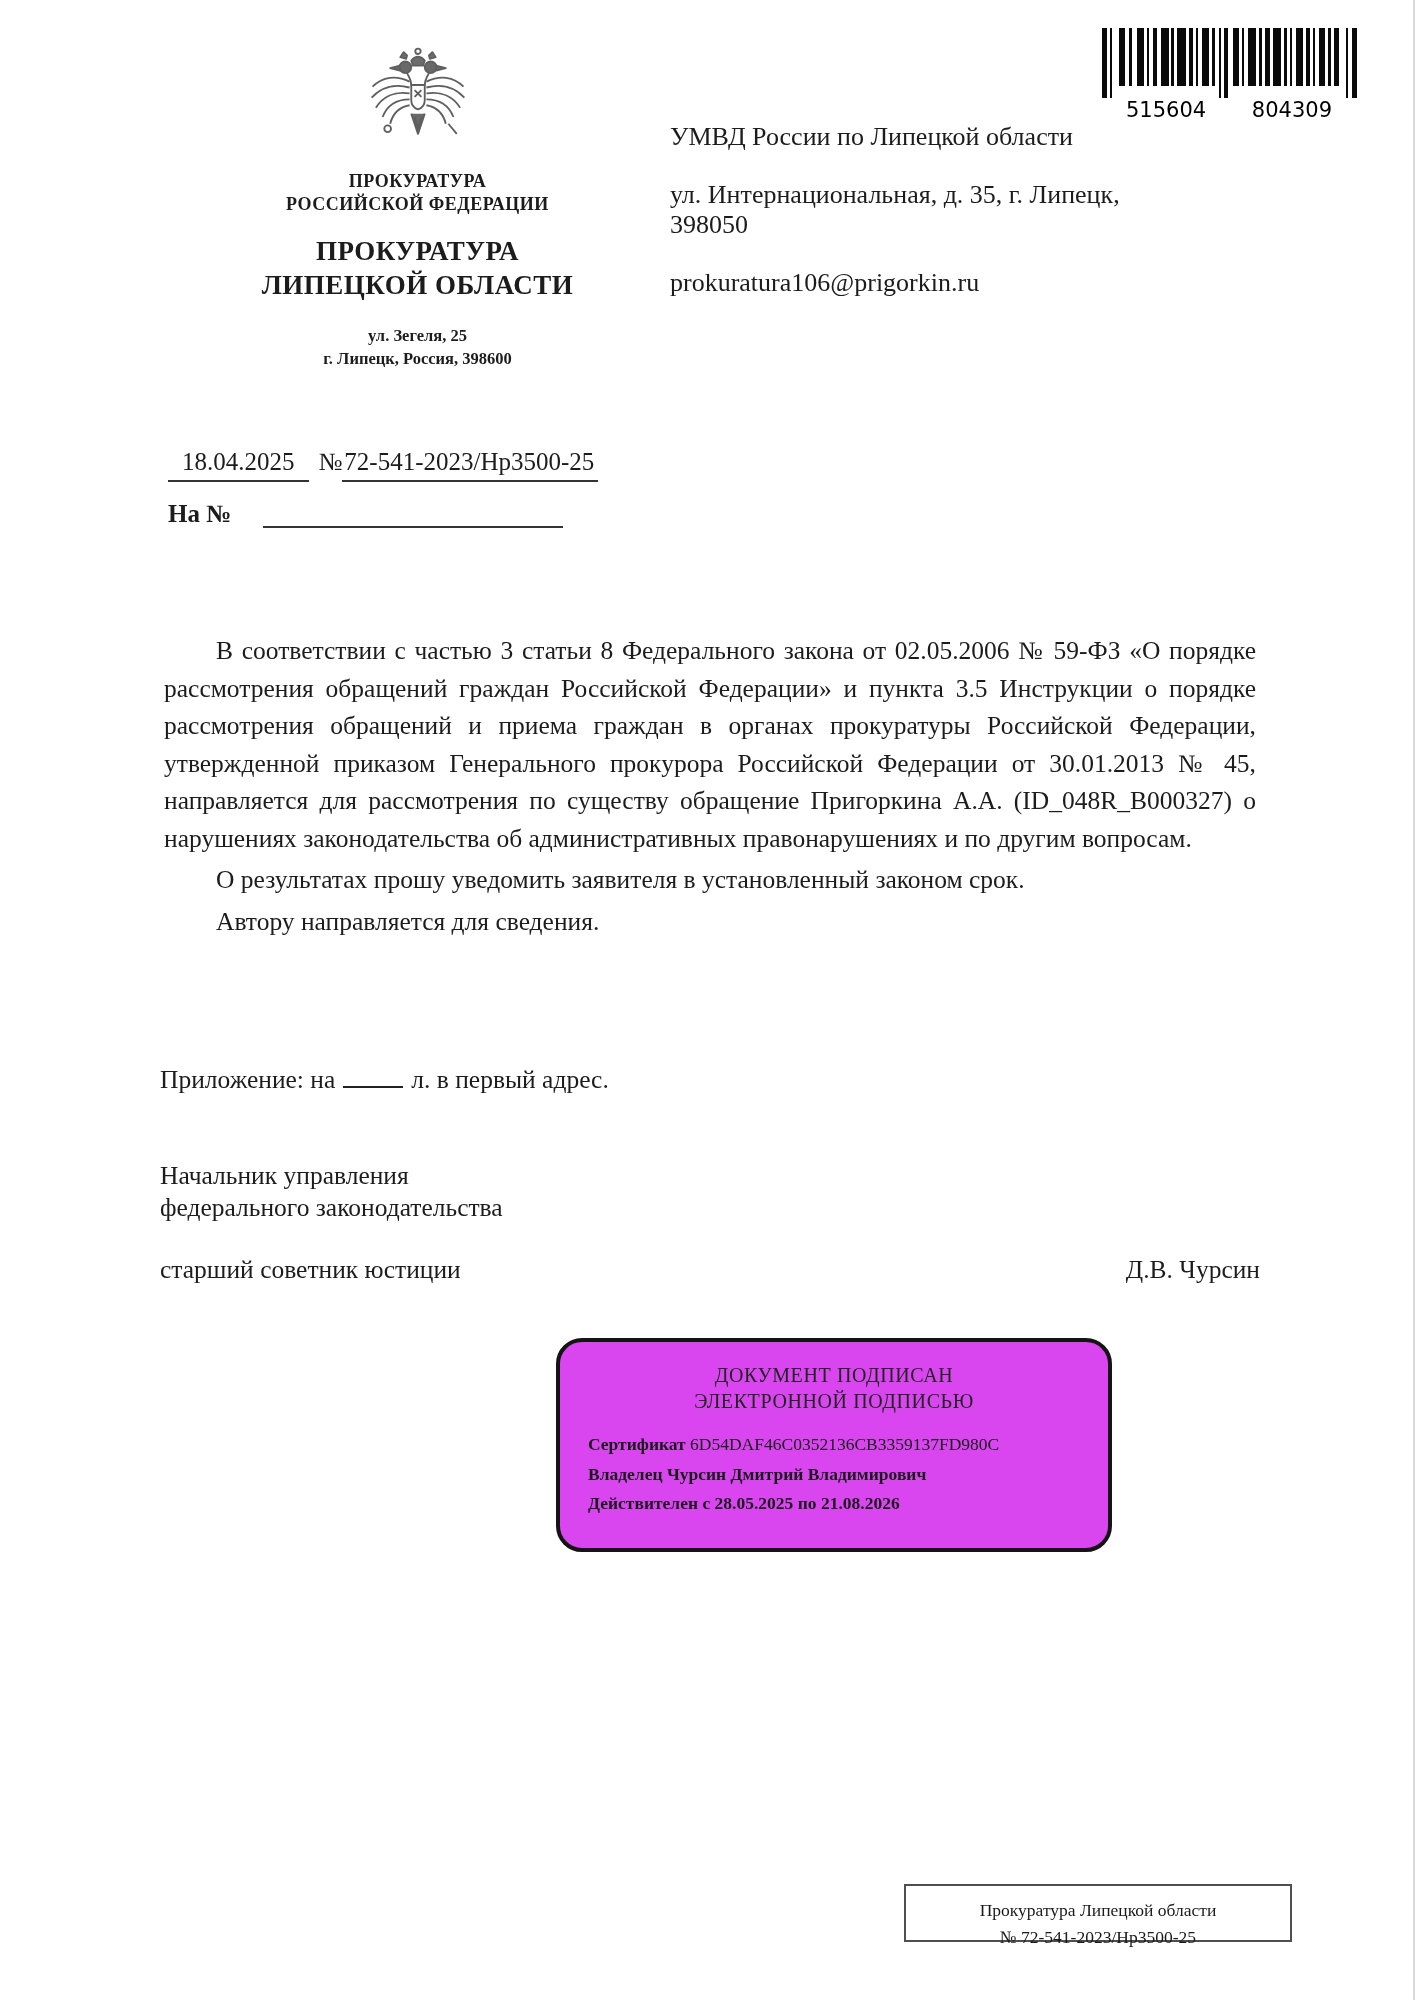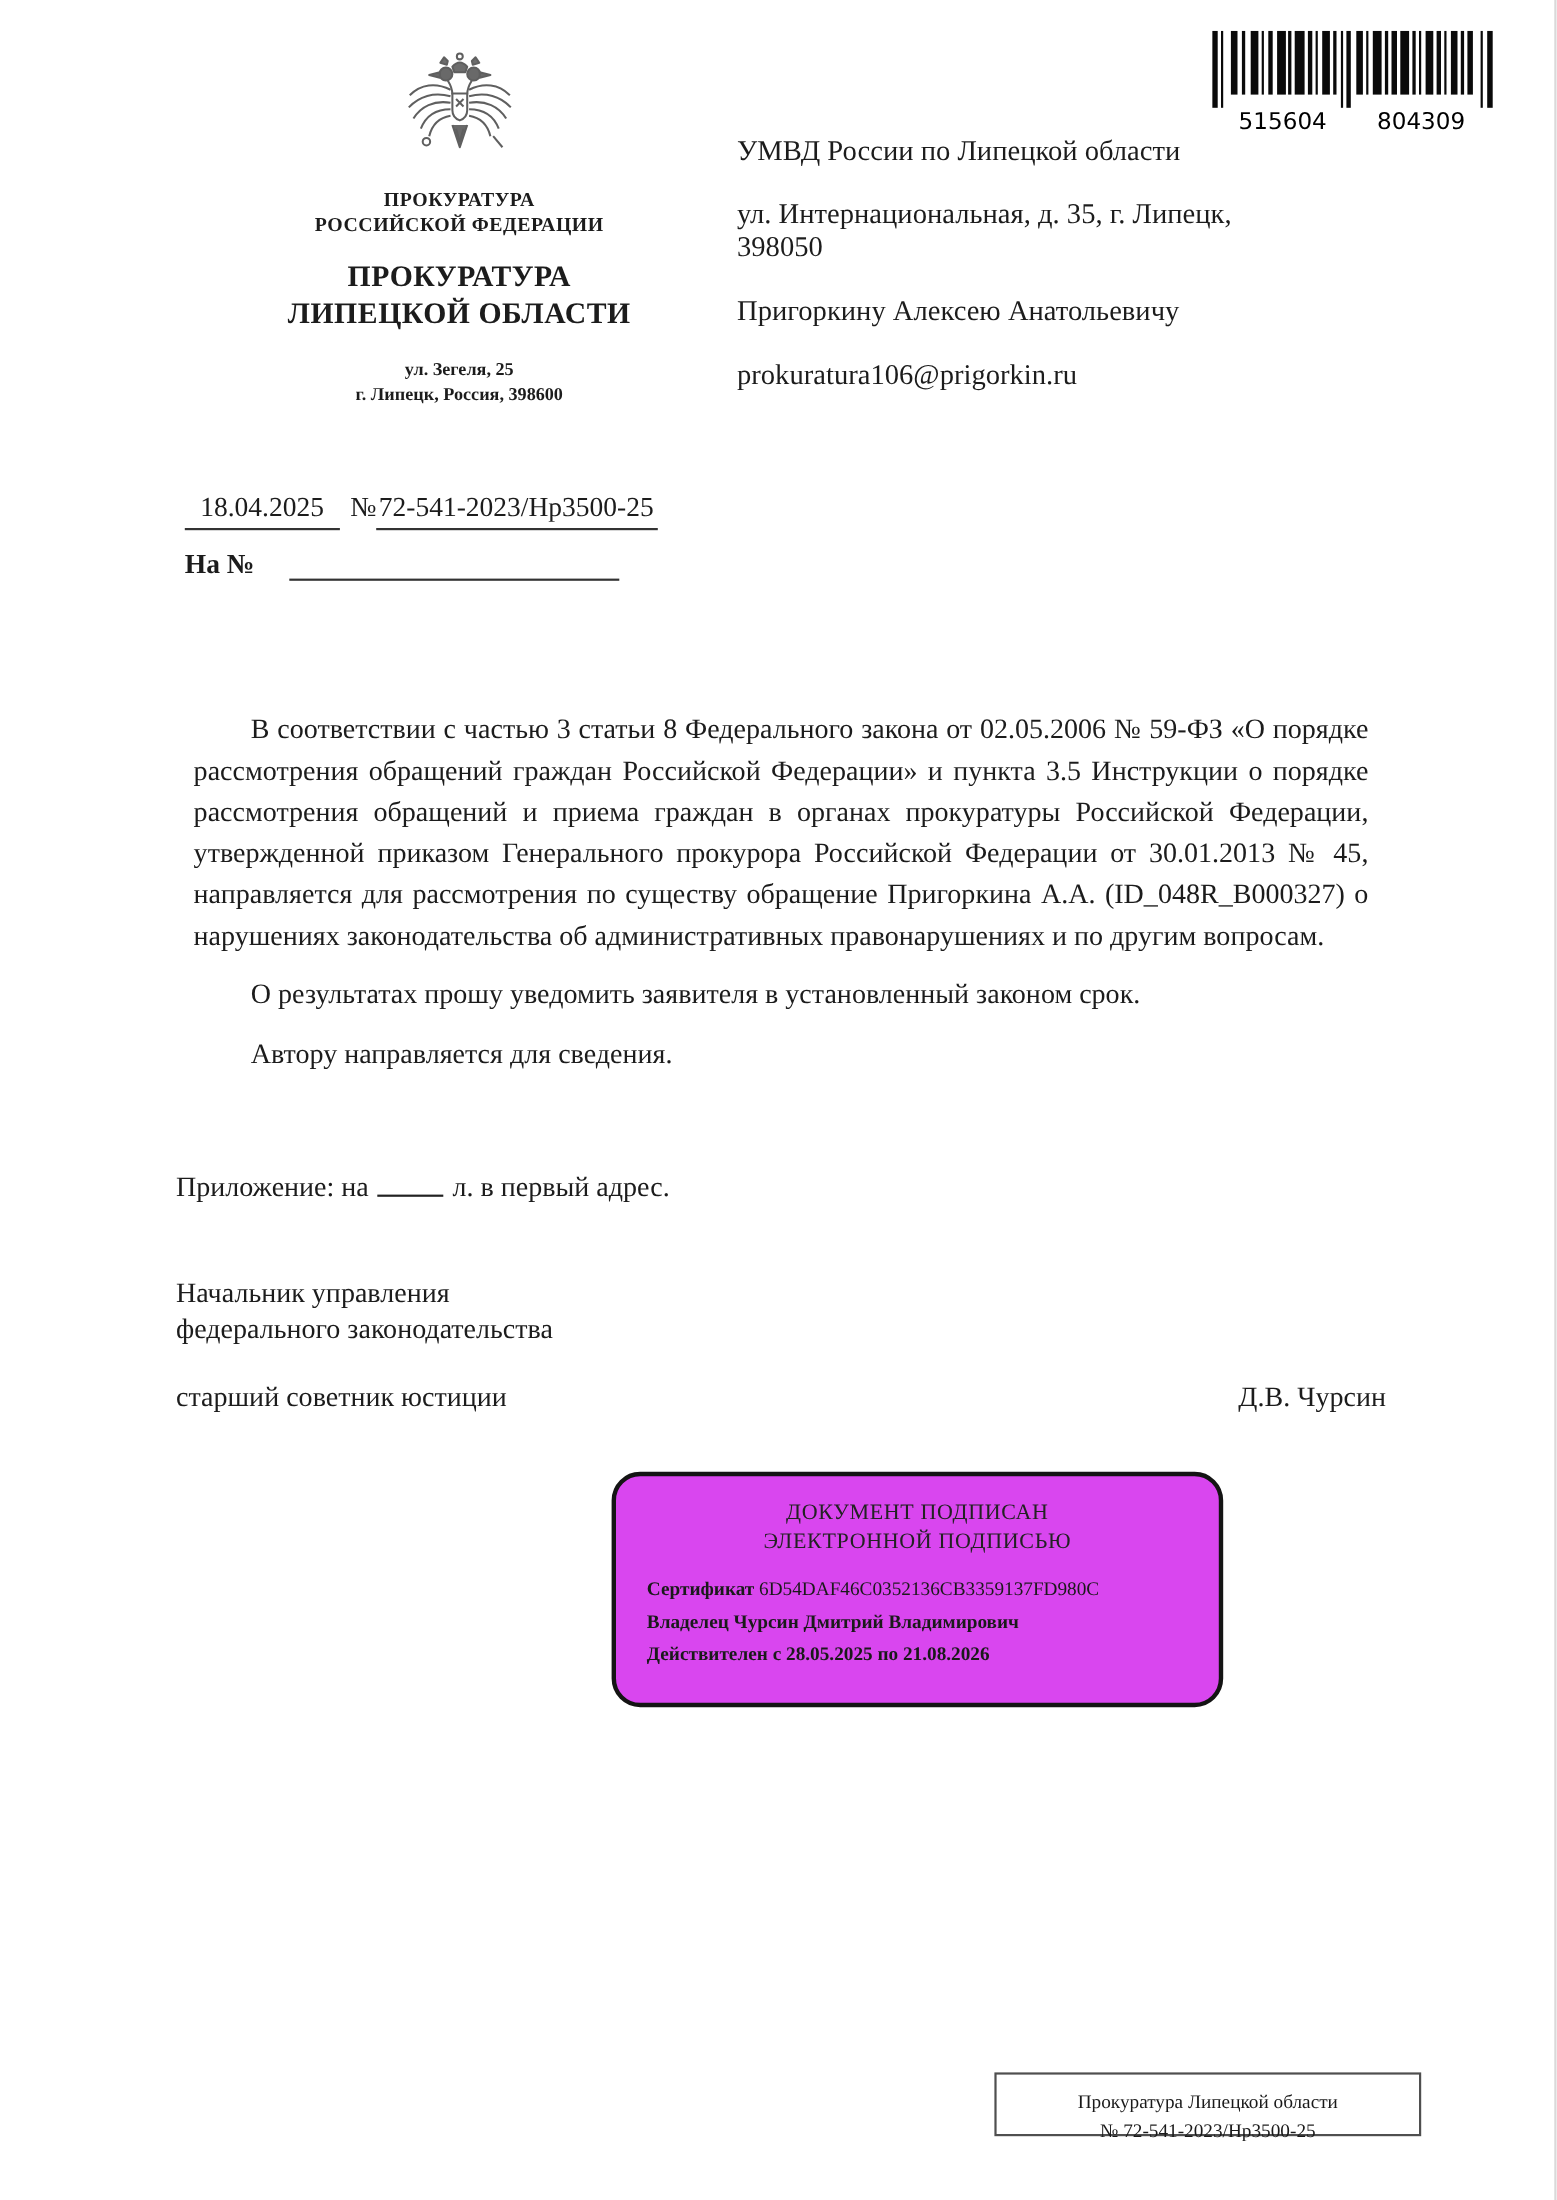--- a/index.html
+++ b/index.html
@@ -31,21 +31,21 @@
   .barcode-svg{display:block;width:258px;height:72px;}
   .barcode-nums{display:flex;justify-content:space-between;padding:0 28px 0 24px;
     font-family:"DejaVu Sans", sans-serif;font-size:21px;color:#000000;margin-top:-2px;}
   
   .recipient{position:absolute;left:670px;top:122px;width:460px;font-size:26px;line-height:30px;}
   .recipient p{margin:0 0 28px 0;}
   .recipient p:last-child{margin-bottom:0;}
   
   .body-text{position:absolute;left:160px;top:628px;width:1100px;
     font-size:25.5px;line-height:37.5px;text-align:justify;}
-  .body-text p{margin:16px;text-indent:52px;}
+  .body-text p{margin:4px;text-indent:52px;}
   .attachment{position:absolute;left:160px;top:1060px;font-size:25.5px;}
   .att-blank{display:inline-block;width:60px;border-bottom:2px solid #222;height:1em;
     vertical-align:baseline;margin:0 8px;}
   
   .sign-block{position:absolute;left:160px;top:1160px;width:1100px;font-size:25.5px;line-height:31.5px;}
   .sign-row{display:flex;justify-content:space-between;margin-top:31px;}
   
   .stamp{position:absolute;left:556px;top:1338px;width:548px;height:206px;
     border:4.5px solid #141414;border-radius:26px;background:#d946ef;}
   .stamp-title{text-align:center;font-size:20px;line-height:26px;letter-spacing:.6px;
@@ -151,21 +151,20 @@
     </svg>
     <div class="barcode-nums">
       <span>515604</span>
       <span>804309</span>
     </div>
   </div>
 
   <div class="recipient">
     <p>УМВД России по Липецкой области</p>
     <p>ул. Интернациональная, д. 35, г. Липецк, 398050</p>
-    <p>Пригоркину Алексею Анатольевичу</p>
     <p>prokuratura106@prigorkin.ru</p>
   </div>
 
   <div class="ref-line">
     <span class="u-date">18.04.2025</span>
     <span class="no-sign">№</span>
     <span class="u-num">72-541-2023/Нр3500-25</span>
   </div>
   <div class="na-line">
     <span class="na-label">На №</span>

